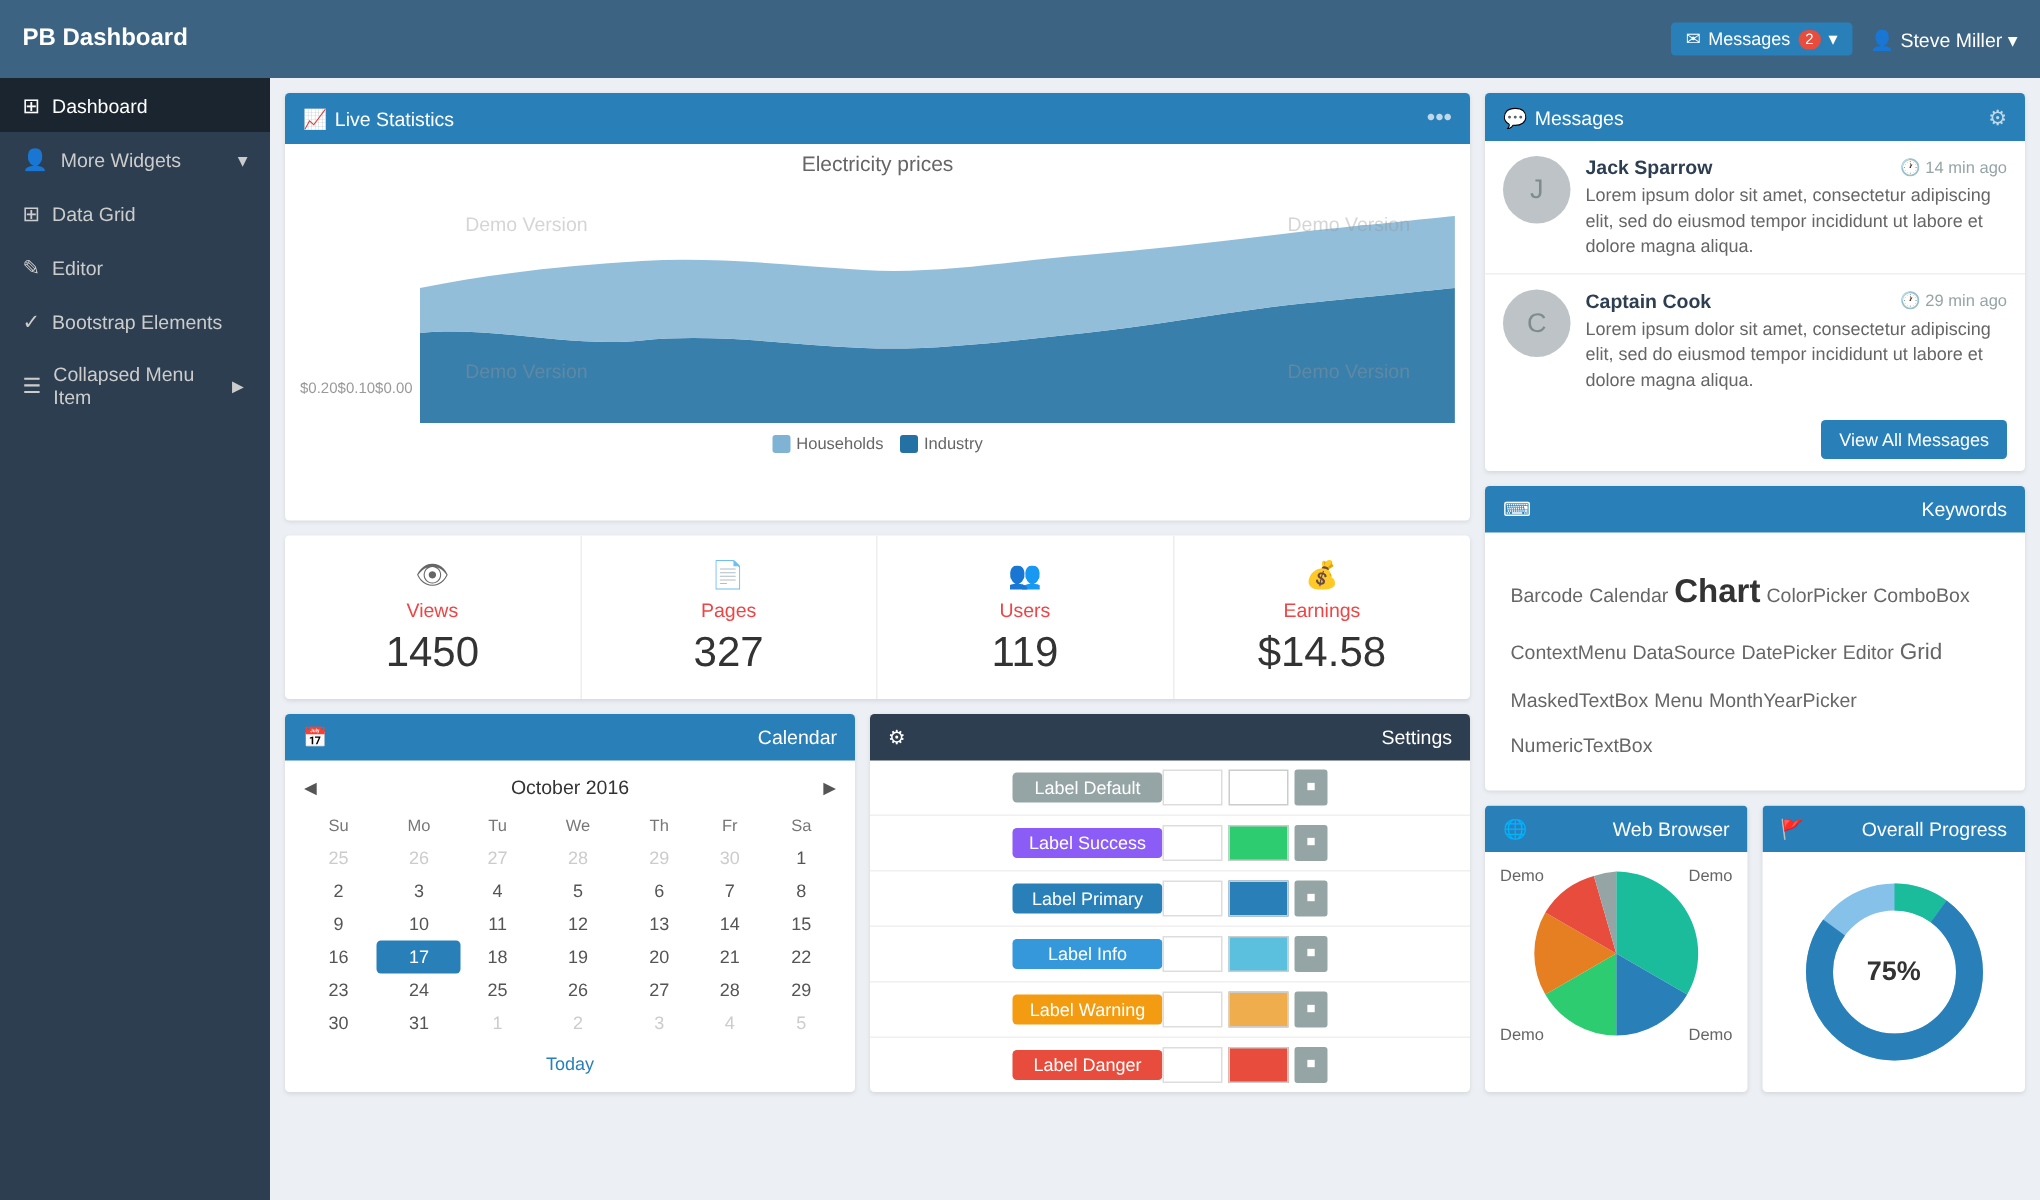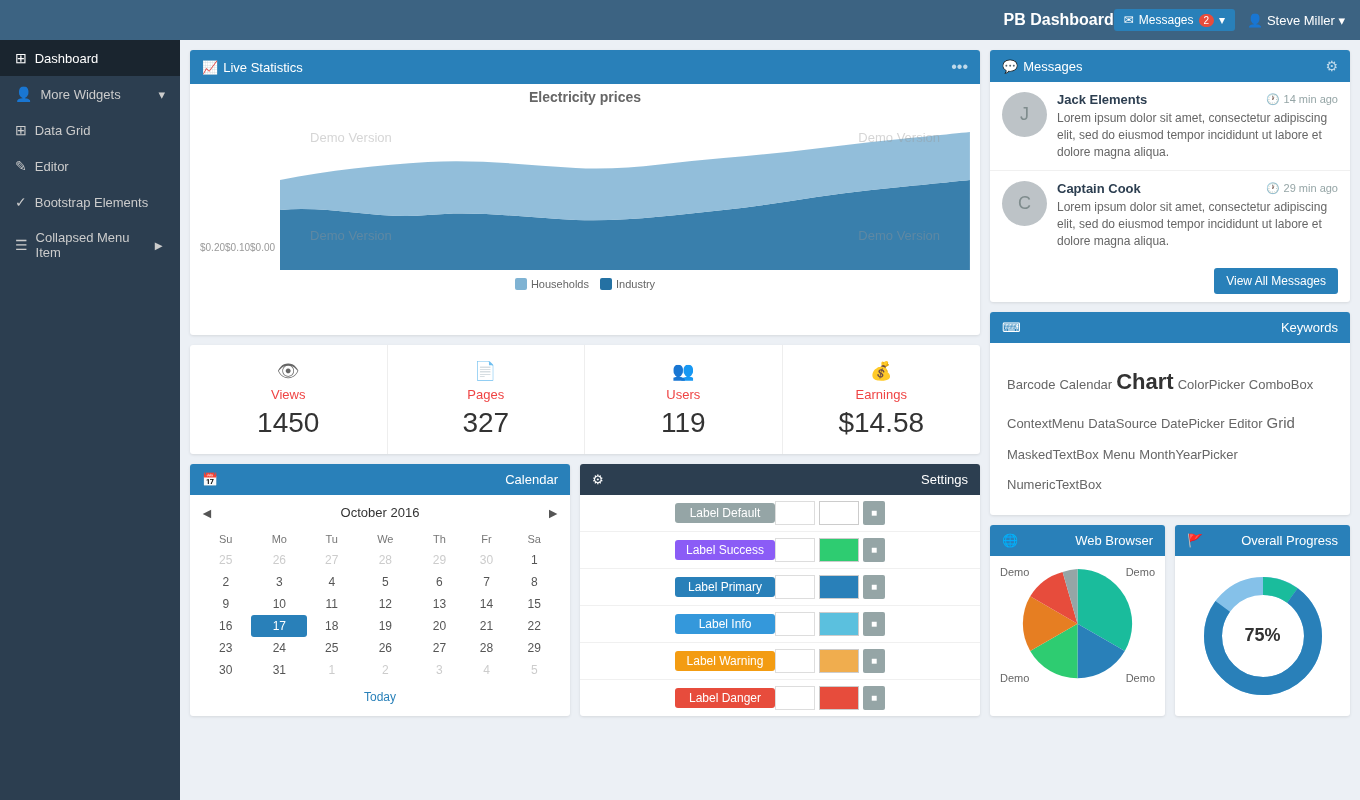--- a/index.html
+++ b/index.html
@@ -1,24 +1,24 @@
 <!DOCTYPE html>
 <html><head>
   <meta charset="utf-8">
   <style>
     * { box-sizing: border-box; margin: 0; padding: 0; }
     body { font-family: 'Segoe UI', Arial, sans-serif; font-size: 13px; background: #ecf0f5; color: #333; }
 
     
     .top-nav {
       background: #3c6382;
-      height: 40px;
+      height: 52px;
       display: flex;
       align-items: center;
-      justify-content: flex-end;
+      justify-content: space-between;
       padding: 12px 15px;
       color: #fff;
     }
     .top-nav-title { font-size: 16px; font-weight: bold; }
     .top-nav-right { display: flex; align-items: center; gap: 12px; font-size: 13px; }
     .messages-btn {
       background: #2980b9;
       border: none;
       color: #fff;
       padding: 4px 10px;
@@ -88,21 +88,21 @@
       font-size: 13px;
       font-weight: 500;
     }
     .card-header.blue { background: #2980b9; }
     .card-header.dark { background: #2c3e50; }
     .card-body { padding: 12px; }
 
     
     .live-stats-card { flex: 1; }
     .chart-container { padding: 5px 10px 5px; }
-    .chart-title { text-align: center; color: #666; font-size: 14px; margin-bottom: 5px; font-weight: bold; }
+    .chart-title { text-align: center; color: #666; font-size: 14px; margin-bottom: 5px; }
     .chart-legend { display: flex; justify-content: center; gap: 11px; margin-top: 5px; font-size: 11px; color: #666; }
     .legend-item { display: flex; align-items: center; gap: 4px; }
     .legend-dot { width: 12px; height: 12px; border-radius: 2px; }
 
     
     .stats-row { display: grid; grid-template-columns: repeat(4, 1fr); gap: 0; }
     .stat-item {
       text-align: center;
       padding: 15px;
       border-right: 1px solid #eee;
@@ -523,21 +523,21 @@
           <div class="card-header blue">
             <span>💬</span>
             <span style="margin-left:5px">Messages</span>
             <span class="header-gear" style="margin-left:auto">⚙</span>
           </div>
           <div id="messages-list">
               <div class="message-item">
                 <div class="msg-avatar">J</div>
                 <div class="msg-content">
                   <div class="msg-header">
-                    <span class="msg-name">Jack Elements</span>
+                    <span class="msg-name">Jack Sparrow</span>
                     <span class="msg-time">🕐 14 min ago</span>
                   </div>
                   <div class="msg-text">Lorem ipsum dolor sit amet, consectetur adipiscing elit, sed do eiusmod tempor incididunt ut labore et dolore magna aliqua.</div>
                 </div>
               </div>
               <div class="message-item">
                 <div class="msg-avatar">C</div>
                 <div class="msg-content">
                   <div class="msg-header">
                     <span class="msg-name">Captain Cook</span>

